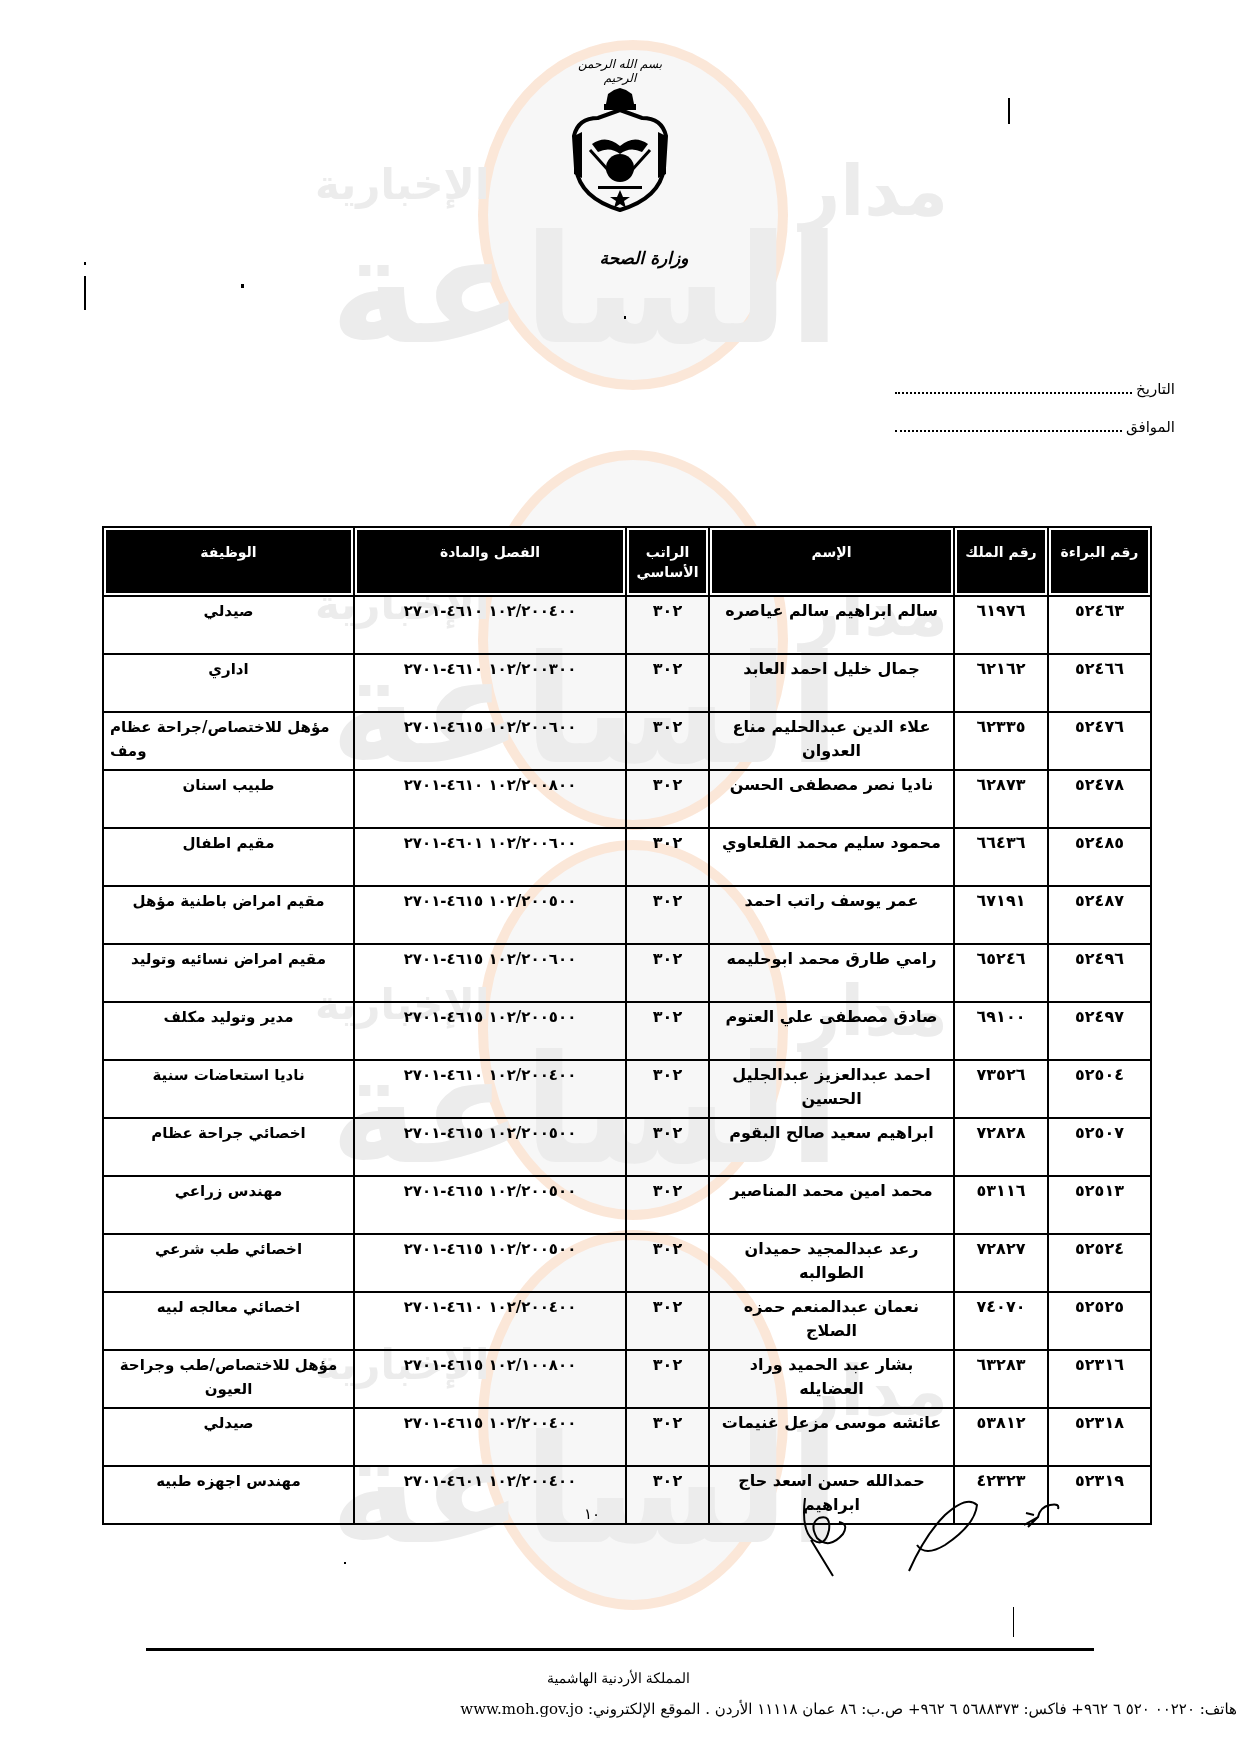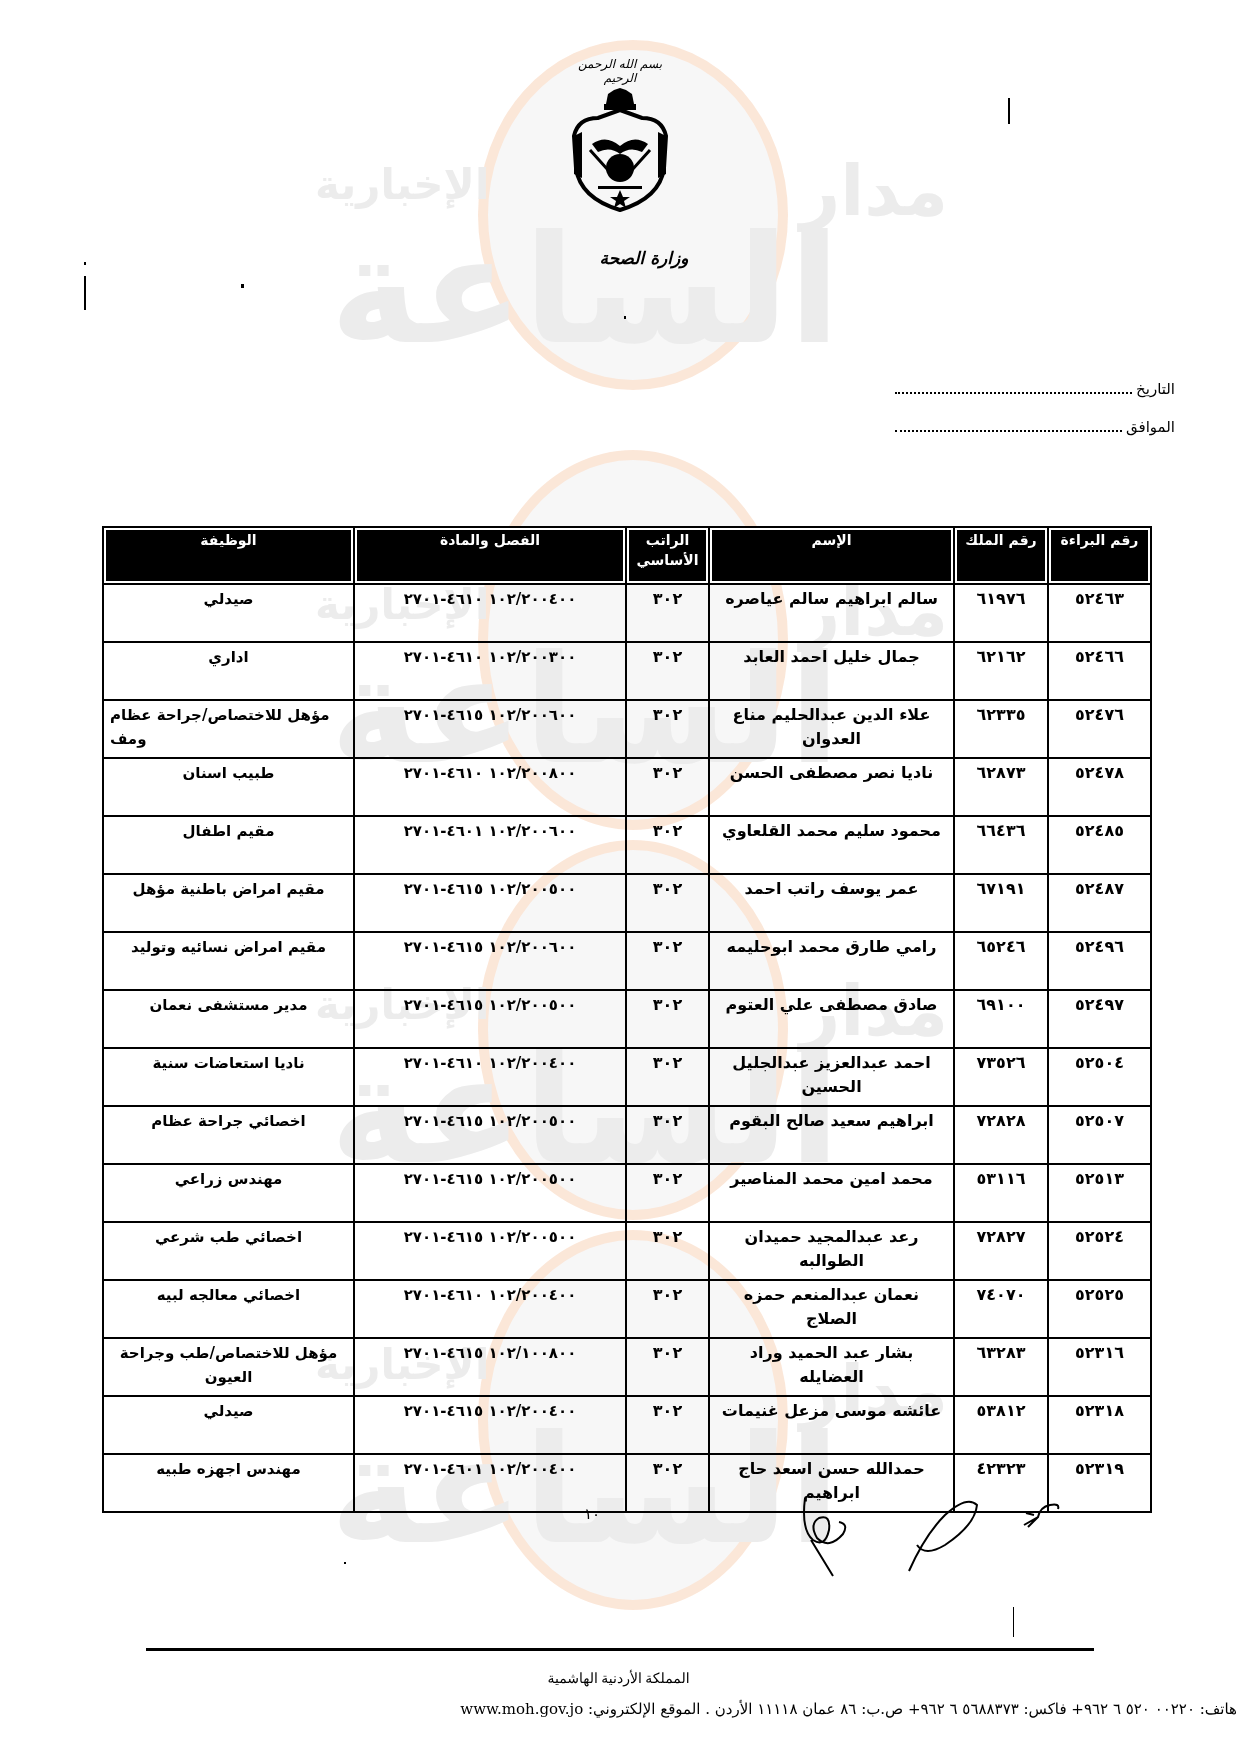--- a/index.html
+++ b/index.html
@@ -23,33 +23,33 @@
   .ref-row .lbl { white-space:nowrap; margin-left:4px; }
   .ref-row .dots { flex:1; border-bottom:2px dotted #000; margin-bottom:4px; }
 
   .mark { position:absolute; background:#000; width:2px; }
 
   
   table.main { position:absolute; left:102px; top:526px; width:1048px; border-collapse:collapse;
                direction:rtl; table-layout:fixed; }
   table.main th, table.main td { border:2px solid #000; padding:0 6px; vertical-align:top; }
   table.main th { background:#000; color:#fff; height:53px; font-size:14px; font-weight:bold;
-                  text-align:center; vertical-align:top; padding-top:2px; line-height:20px;
+                  text-align:center; vertical-align:top; padding-top:14px; line-height:20px;
                   box-shadow: inset 0 0 0 2px #fff; }
   table.main td { height:54px; font-size:16px; font-weight:bold; text-align:center; line-height:24px; padding-top:2px; }
   table.main td.name { font-size:16px; letter-spacing:1px; }
   table.main td.code { direction:ltr; font-size:15px; letter-spacing:1px; white-space:nowrap; }
   table.main td.job { font-size:15px; white-space:nowrap; overflow:hidden; }
   table.main td.nums { letter-spacing:1px; }
 
   .pagenum { position:absolute; left:578px; top:1505px; font-size:15px;margin-left:6px; }
   .sig { position:absolute; }
 
   .footer-line { position:absolute; left:146px; top:1648px; width:948px; height:3px; background:#000; }
-  .footer-country { position:absolute; left:0; width:1237px; top:1670px; text-align:center; font-family:Liberation Serif, serif; font-size:14px; }
+  .footer-country { position:absolute; left:0; width:1237px; top:1670px; text-align:center; font-family:Liberation Sans, sans-serif; font-size:14px; }
   .footer-contact { position:absolute; left:0; width:1237px; top:1700px; text-align:right; font-family:"DejaVu Serif", serif; font-size:15px; direction:rtl; white-space:nowrap; }
 </style>
 </head>
 <body>
 
 <div class="wm wm-clock" style="left:478px; top:40px; width:290px; height:330px;"></div>
 <div class="wm wm-clock" style="left:478px; top:450px; width:290px; height:360px;"></div>
 <div class="wm wm-clock" style="left:478px; top:840px; width:290px; height:360px;"></div>
 <div class="wm wm-clock" style="left:478px; top:1230px; width:290px; height:360px;"></div>
 
@@ -183,21 +183,21 @@
         <td class="nums">٣٠٢</td>
         <td class="code">١٠٢/٢٠٠٦٠٠ ٤٦١٥-٢٧٠١</td>
         <td class="job" style="white-space:normal;">مقيم امراض نسائيه وتوليد</td>
       </tr>
     <tr>
         <td class="nums">٥٢٤٩٧</td>
         <td class="nums">٦٩١٠٠</td>
         <td class="name">صادق مصطفى علي العتوم</td>
         <td class="nums">٣٠٢</td>
         <td class="code">١٠٢/٢٠٠٥٠٠ ٤٦١٥-٢٧٠١</td>
-        <td class="job">مدير مستشفى نعمان</td>
+        <td class="job">مدير وتوليد مكلف</td>
       </tr>
     <tr>
         <td class="nums">٥٢٥٠٤</td>
         <td class="nums">٧٣٥٢٦</td>
         <td class="name">احمد عبدالعزيز عبدالجليل الحسين</td>
         <td class="nums">٣٠٢</td>
         <td class="code">١٠٢/٢٠٠٤٠٠ ٤٦١٠-٢٧٠١</td>
         <td class="job">ناديا استعاضات سنية</td>
       </tr>
     <tr>

